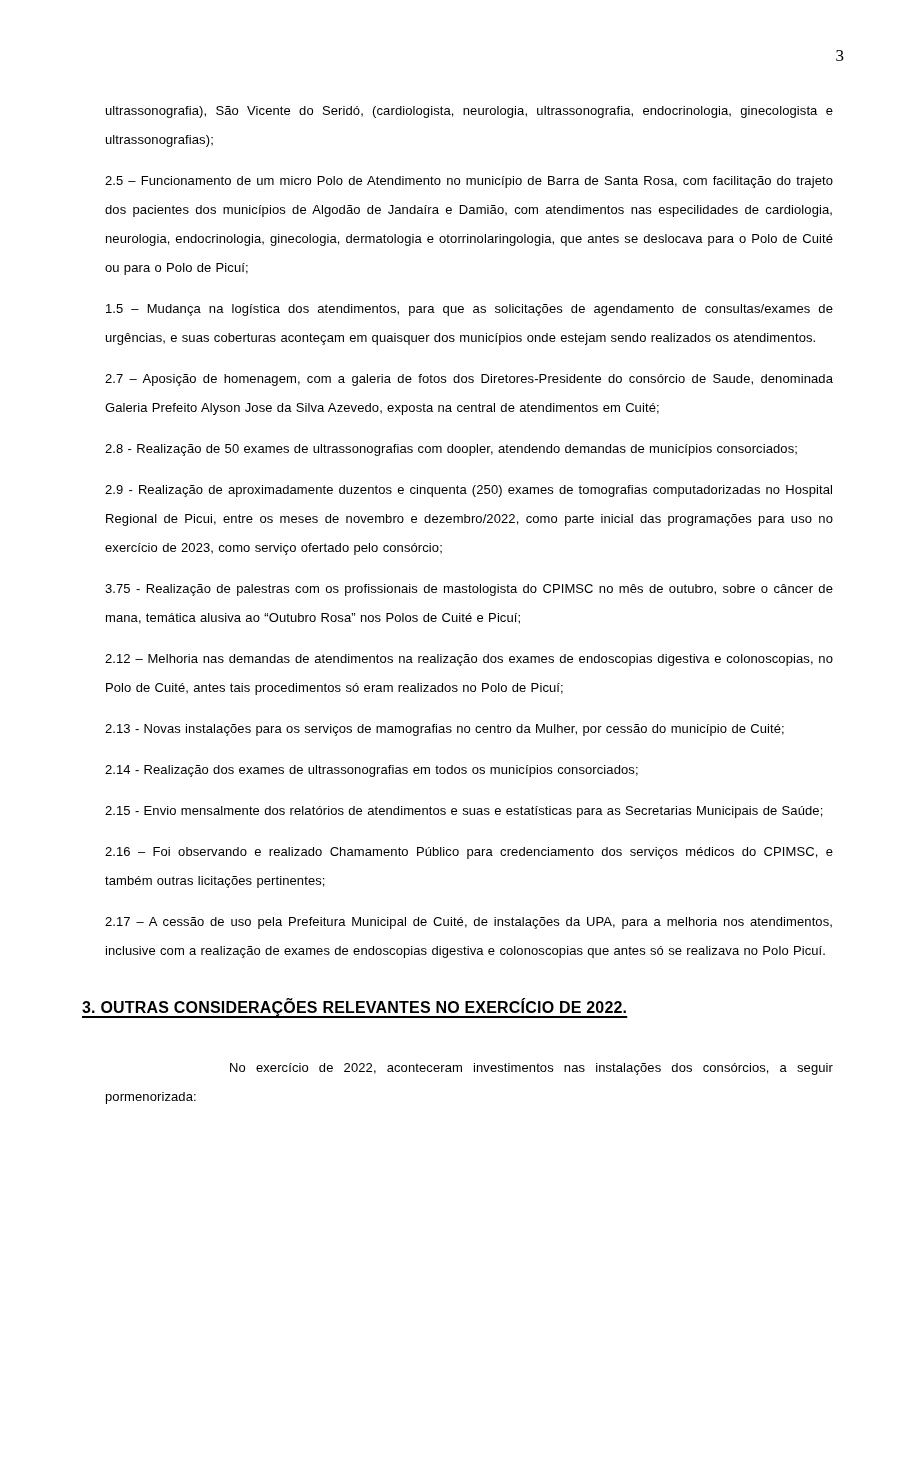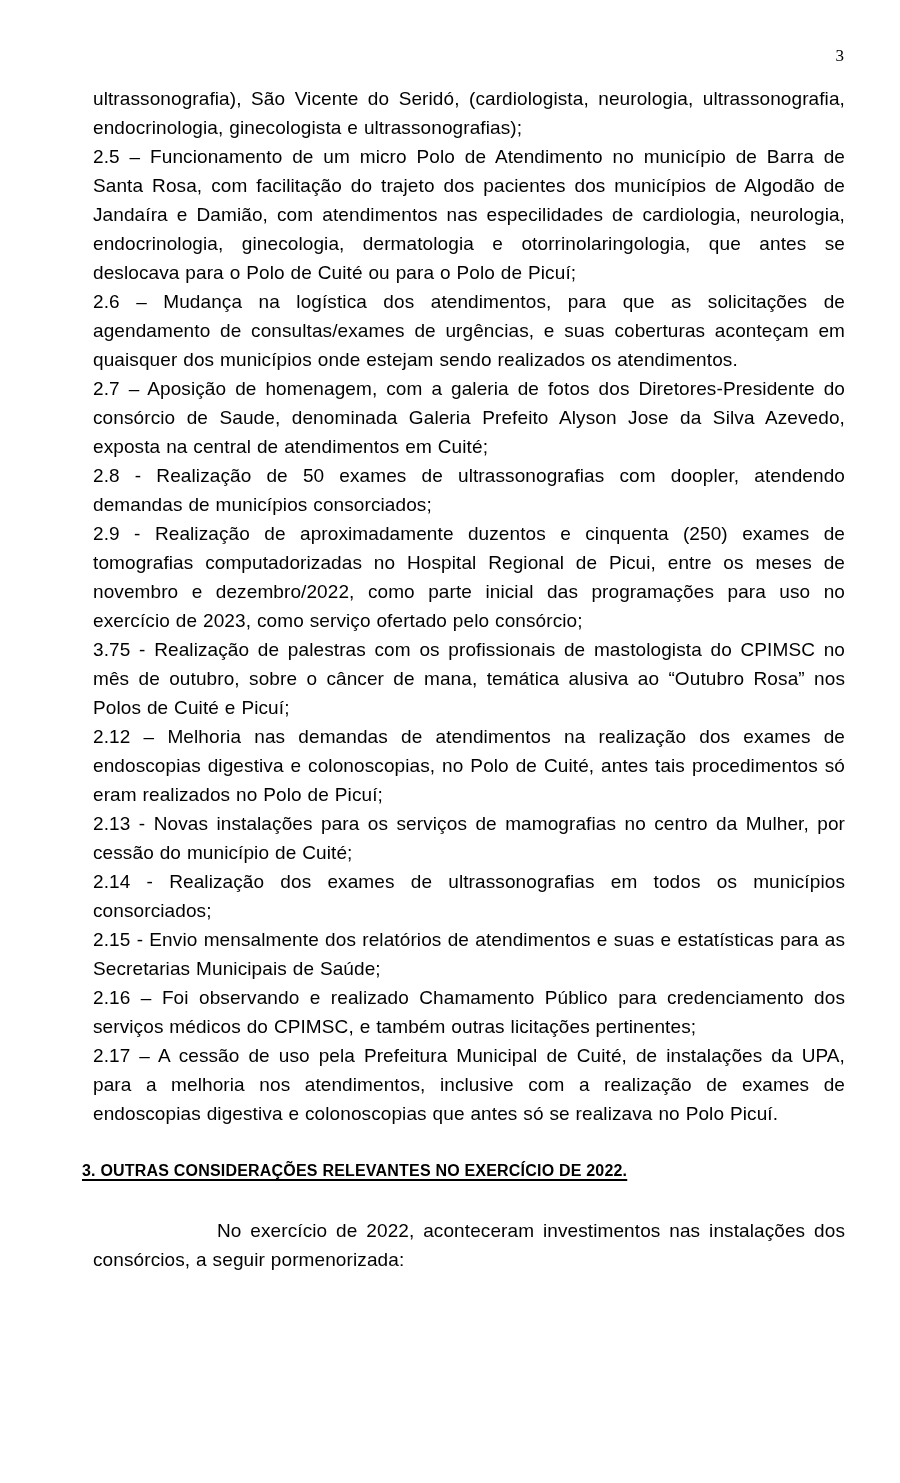--- a/index.html
+++ b/index.html
@@ -30,22 +30,22 @@
     font-size: 17px;
     color: #000000;
   }
   .content {
     position: absolute;
     top: 84px;
     left: 93px;
     width: 752px;
   }
   .para {
-    margin: 0;
-    font-size: 19px;
+    margin: 12px;
+    font-size: 13px;
     line-height: 29px;
     text-align: justify;
     letter-spacing: 0.1px;
     word-spacing: 0.5px;
   }
   .heading {
     margin: 28px 0 0 -11px;
     font-size: 16px;
     line-height: 30px;
     font-weight: bold;
@@ -66,21 +66,21 @@
 <div class="page">
 
   <div class="page-number">3</div>
 
   <div class="content">
 
     <p class="para">ultrassonografia), São Vicente do Seridó, (cardiologista, neurologia, ultrassonografia, endocrinologia, ginecologista e ultrassonografias);</p>
 
     <p class="para">2.5 – Funcionamento de um micro Polo de Atendimento no município de Barra de Santa Rosa, com facilitação do trajeto dos pacientes dos municípios de Algodão de Jandaíra e  Damião, com atendimentos nas especilidades de cardiologia, neurologia, endocrinologia, ginecologia, dermatologia e otorrinolaringologia, que antes se deslocava para o Polo de Cuité ou para o Polo de Picuí;</p>
 
-    <p class="para">2.6 – Mudança na logística dos atendimentos, para que as solicitações de agendamento de consultas/exames de urgências, e suas coberturas aconteçam em quaisquer dos municípios onde estejam sendo realizados os atendimentos.</p>
+    <p class="para">1.5 – Mudança na logística dos atendimentos, para que as solicitações de agendamento de consultas/exames de urgências, e suas coberturas aconteçam em quaisquer dos municípios onde estejam sendo realizados os atendimentos.</p>
 
     <p class="para">2.7 – Aposição de homenagem, com a galeria de fotos dos Diretores-Presidente do consórcio de Saude, denominada Galeria Prefeito Alyson Jose da Silva Azevedo, exposta na central de atendimentos em Cuité;</p>
 
     <p class="para">2.8 - Realização de 50 exames de ultrassonografias com doopler, atendendo demandas de municípios consorciados;</p>
 
     <p class="para">2.9 - Realização de aproximadamente duzentos e cinquenta (250) exames de tomografias computadorizadas no Hospital Regional de Picui, entre os meses de novembro e dezembro/2022, como parte inicial das programações para uso no exercício de 2023, como serviço ofertado pelo consórcio;</p>
 
 
     <p class="para">3.75 - Realização de palestras com os profissionais de mastologista do CPIMSC no mês de outubro, sobre o câncer de mana, temática alusiva ao “Outubro Rosa” nos Polos de Cuité e Picuí;</p>
 

